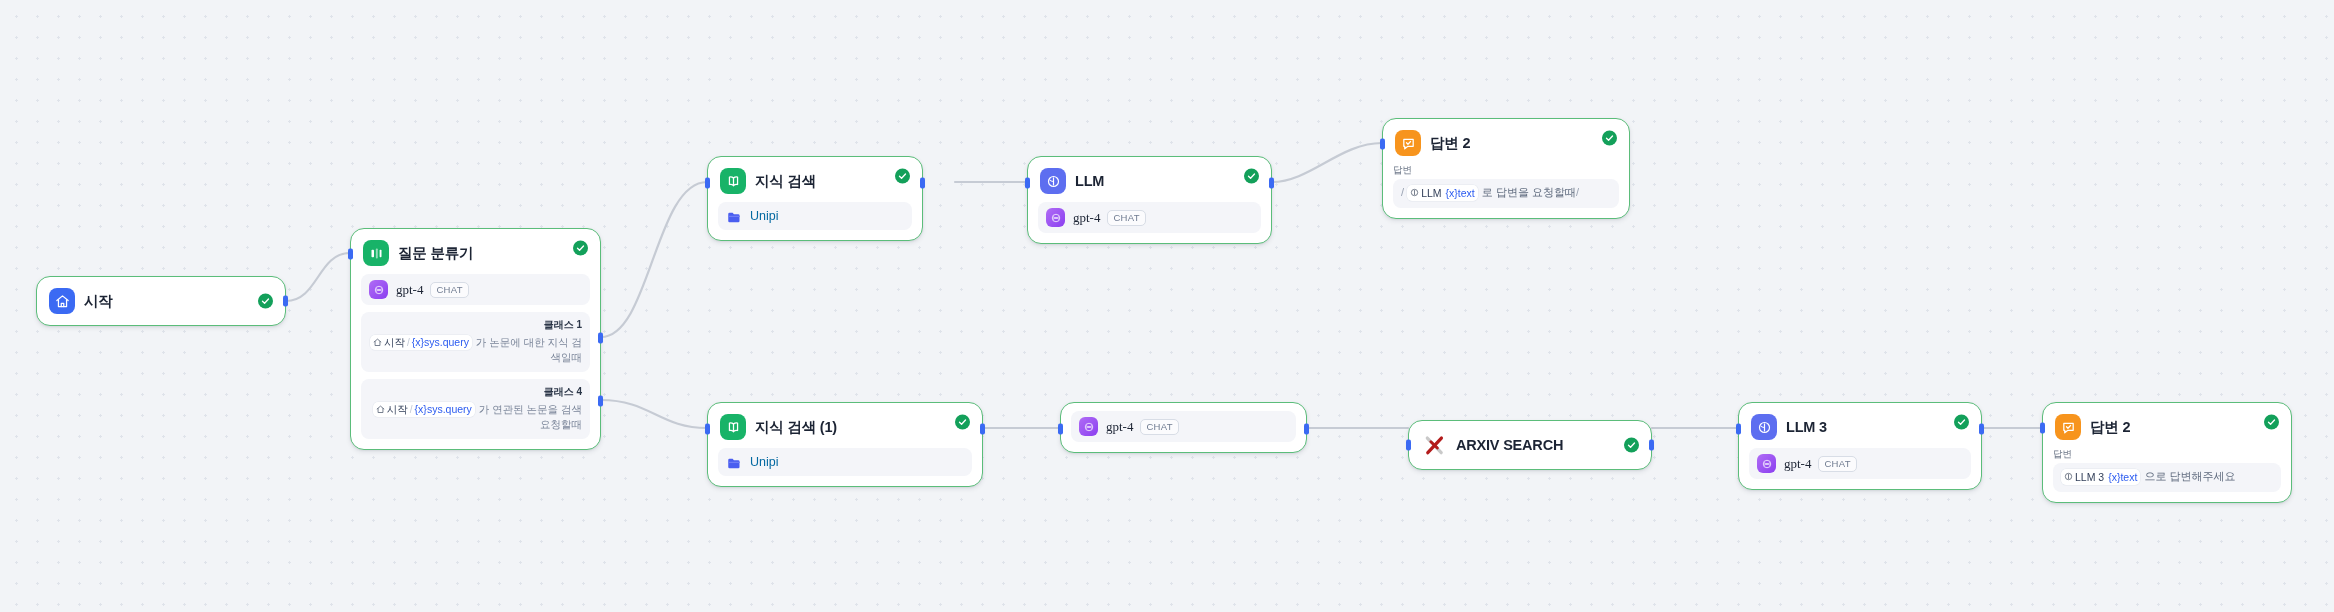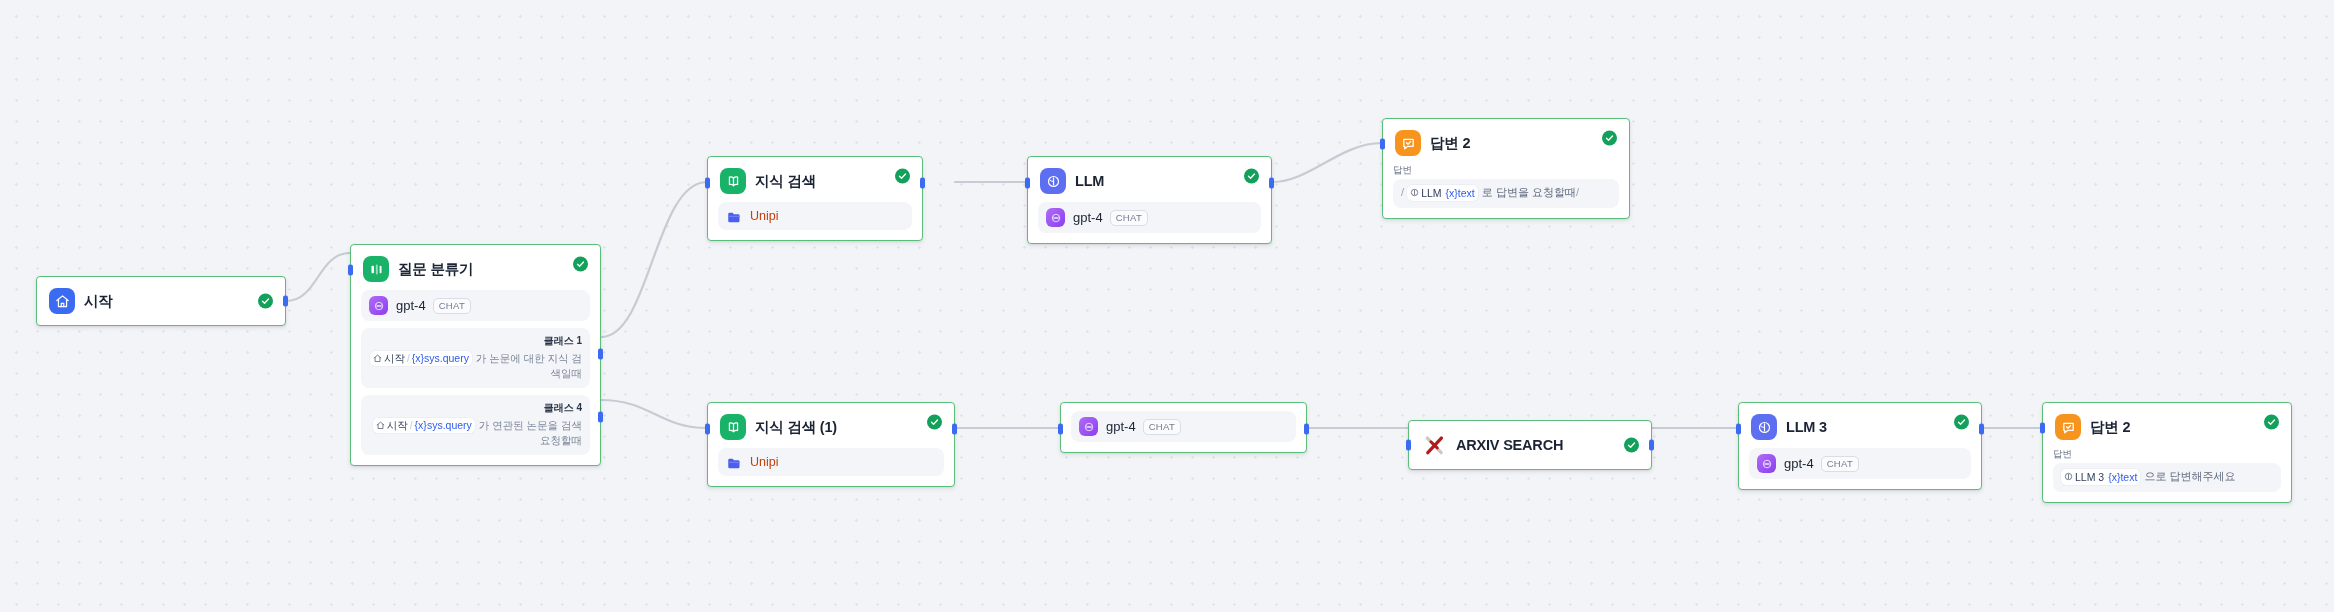--- a/index.html
+++ b/index.html
@@ -16,21 +16,21 @@
     background-size: 21px 21px;
     background-position: 6px 6px;
   }
   #edges { position: absolute; left: 0; top: 0; width: 2334px; height: 612px; pointer-events: none; }
 
   .node {
     position: absolute;
     background: #ffffff;
     border: 1.5px solid #52c41a;
     border-color: #5bbd7a;
-    border-radius: 4px;
+    border-radius: 14px;
     box-shadow: 0 2px 5px rgba(16,24,40,0.09), 0 1px 2px rgba(16,24,40,0.06);
     box-sizing: border-box;
   }
   .node-head {
     display: flex; align-items: center;
     padding: 11px 12px 0 12px;
     position: relative;
   }
   .node-head.compact { padding-bottom: 11px; }
   .node-icon {
@@ -68,38 +68,39 @@
   }
   .model-logo {
     width: 19px; height: 19px; border-radius: 6px;
     margin-right: 8px; flex: 0 0 auto;
     display:flex; align-items:center; justify-content:center;
     background: linear-gradient(135deg,#b06cf5,#8b3ff0);
   }
   .model-name {
     font-size: 13px; color: #1c2434; font-weight: 500;
     margin-right: 7px;
+    font-family: Liberation Serif, serif;
   }
   .model-tag {
     font-size: 9.5px; color: #707c91;
     border: 1px solid #d8dde6;
     border-radius: 5px;
     padding: 1px 5px 2px 5px;
     background: #fbfbfd;
     letter-spacing: .3px;
   }
 
   .kb-row {
     display: flex; align-items: center;
     background: #f4f5f9;
     border-radius: 8px;
     padding: 7px 9px;
   }
   .kb-icon { width: 15px; height: 13px; margin-right: 8px; flex:0 0 auto; }
-  .kb-name { font-size: 12.5px; color: #c2410c; }
+  .kb-name { font-size: 12.5px; color: #0369a1; }
 
   .class-block {
     background: #f4f5f9;
     border-radius: 8px;
     padding: 6px 8px 7px 8px;
     margin-top: 7px;
     text-align: right;
   }
   .class-label {
     font-size: 10px; font-weight: bold; color: #2b3648;
@@ -178,21 +179,21 @@
       <span class="node-title">시작</span>
       <span class="check">
         <svg width="9" height="9" viewBox="0 0 24 24" fill="none" stroke="#fff" stroke-width="3.5" stroke-linecap="round" stroke-linejoin="round">
             <path d="M4 12.5 9.5 18 20 6.5"></path>
           </svg>
       </span>
     </div>
     <span class="handle right"></span>
   </div>
 
-  <div class="node" style="left:350px; top:244px; width:251px;">
+  <div class="node" style="left:350px; top:228px; width:251px;">
     <div class="node-head">
       <span class="node-icon" style="background:#18b368;">
         <svg width="15" height="15" viewBox="0 0 24 24" fill="#ffffff">
             <rect x="4" y="6" width="4" height="12" rx="1.2"></rect>
             <rect x="11" y="4" width="3" height="16" rx="1.2" opacity="0.55"></rect>
             <rect x="17" y="6" width="3" height="12" rx="1.2"></rect>
           </svg>
       </span>
       <span class="node-title">질문 분류기</span>
       <span class="check">
@@ -337,21 +338,21 @@
                 </svg>
               </span>
               <span class="chip-node">LLM</span>
               <span class="chip-var" style="margin-left:4px;"><span class="brace">{x}</span><span>text</span></span>
             </span> <span>로 답변을 요청할때</span><span class="slash">/</span></div>
       </div>
     </div>
     <span class="handle left" style="top:25px;"></span>
   </div>
 
-  <div class="node" style="left:707px; top:402px; width:248px;">
+  <div class="node" style="left:707px; top:402px; width:276px;">
     <div class="node-head">
       <span class="node-icon" style="background:#18b368;">
         <svg width="15" height="15" viewBox="0 0 24 24" fill="none" stroke="#ffffff" stroke-width="2" stroke-linecap="round" stroke-linejoin="round">
             <path d="M12 6.5v12"></path>
             <path d="M12 6.5C10.5 5 8.5 4.5 5.5 4.8v12c3-.3 5 .2 6.5 1.7"></path>
             <path d="M12 6.5c1.5-1.5 3.5-2 6.5-1.7v12c-3-.3-5 .2-6.5 1.7"></path>
           </svg>
       </span>
       <span class="node-title">지식 검색 (1)</span>
       <span class="check">

